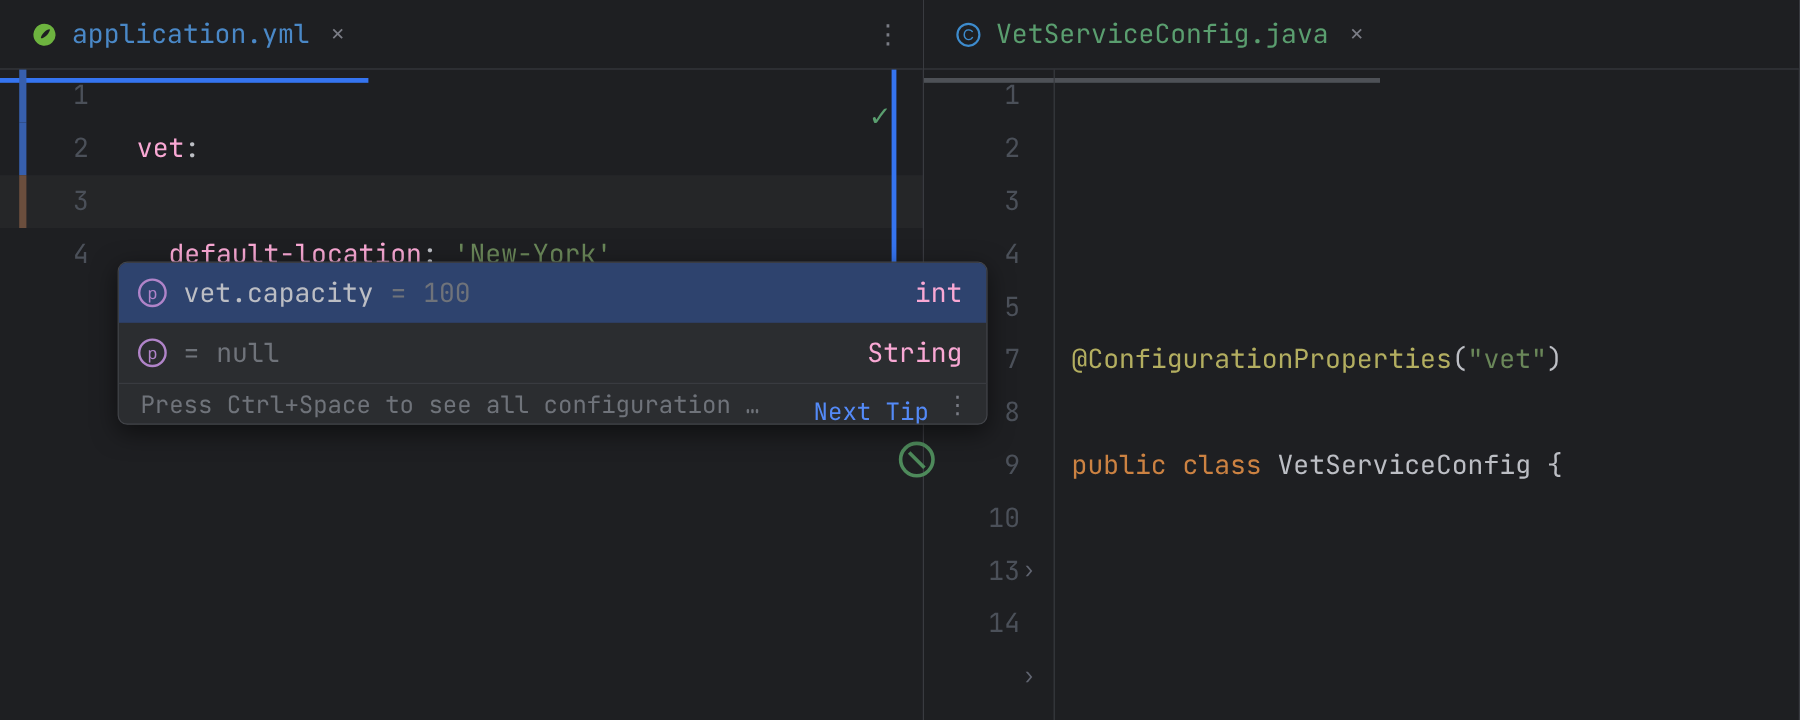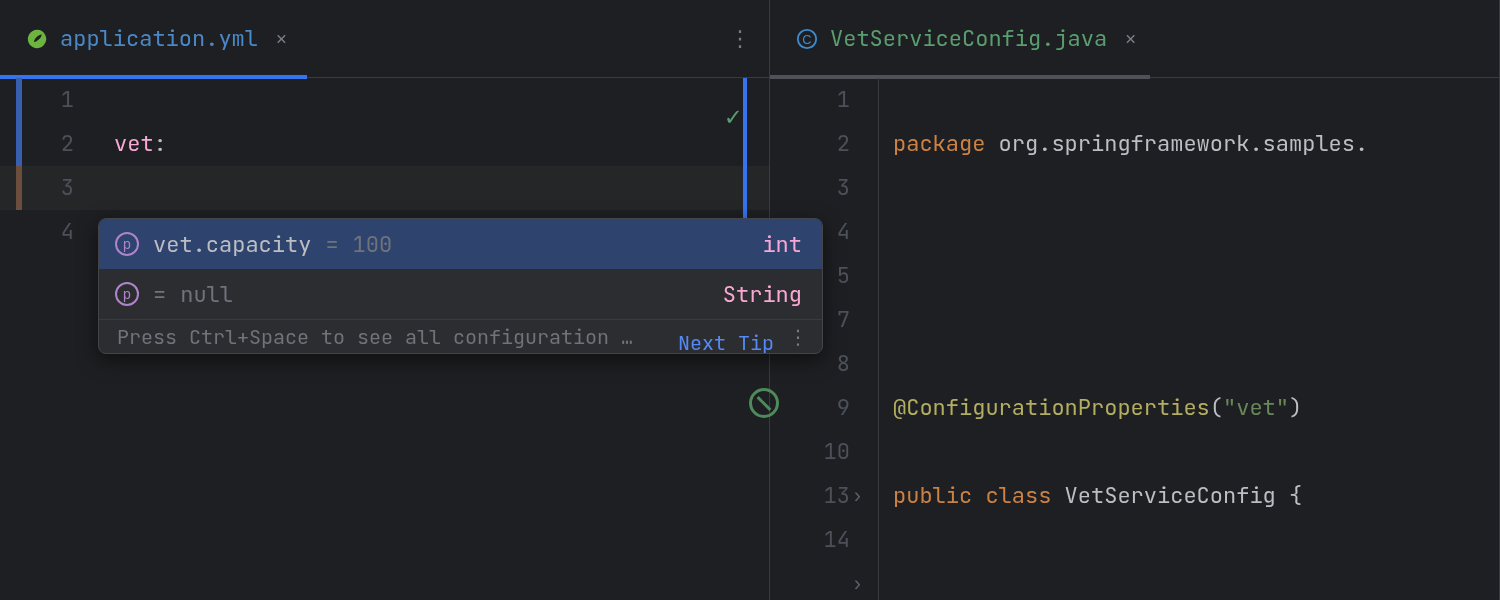--- a/index.html
+++ b/index.html
@@ -17,21 +17,21 @@
     height: 100%;
     display: flex;
     flex-direction: column;
     border-right: 1px solid #393b40;
   }
   .pane.left { width: 770px; position: relative; }
   .pane.right { flex: 1; }
 
   
   .tabbar {
-    height: 78px;
+    height: 58px;
     display: flex;
     align-items: center;
     background: #1e1f22;
     border-bottom: 1px solid #393b40;
   }
   .tab {
     display: flex;
     align-items: center;
     height: 78px;
     padding: 0 20px 0 26px;
@@ -254,21 +254,20 @@
       <div class="ln">7</div>
       <div class="ln">8</div>
       <div class="ln">9</div>
       <div class="ln">10</div>
       <div class="ln">13</div>
       <div class="ln">14</div>
       <span class="fold-chevron" style="top:396px;">›</span>
       <span class="fold-chevron" style="top:484px;">›</span>
     </div>
     <div class="code">
-<div class="cl"><span class="k-kw">package</span><span class="k-pkg"> org.springframework.samples.</span></div>
 <div class="cl"></div>
 <div class="cl"></div>
 <div class="cl"><span class="k-ann">@ConfigurationProperties</span><span>(</span><span class="k-str">"vet"</span><span>)</span></div>
 <div class="cl"><span class="k-kw">public </span><span class="k-kw">class </span><span class="k-cls">VetServiceConfig {</span></div>
 
 
 
 
 
 

